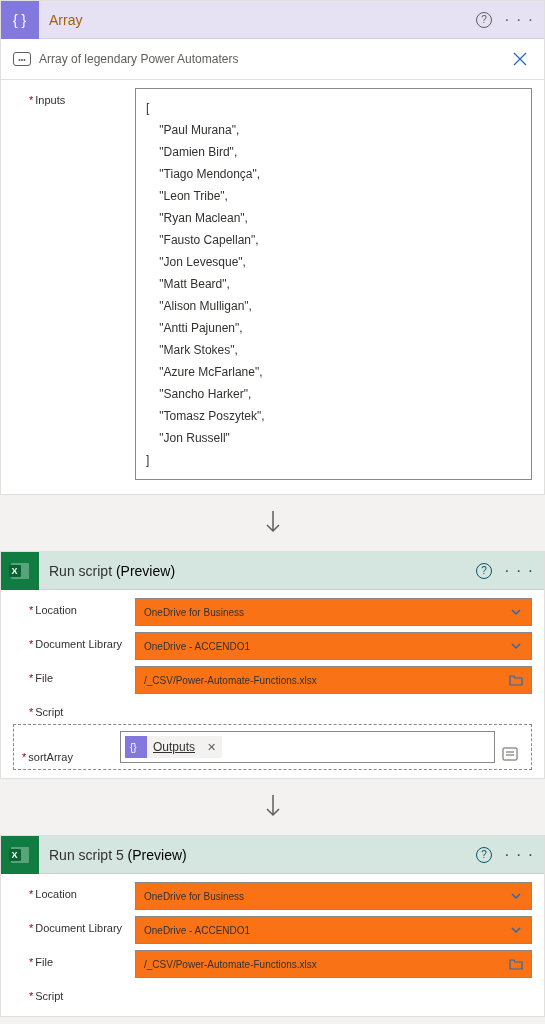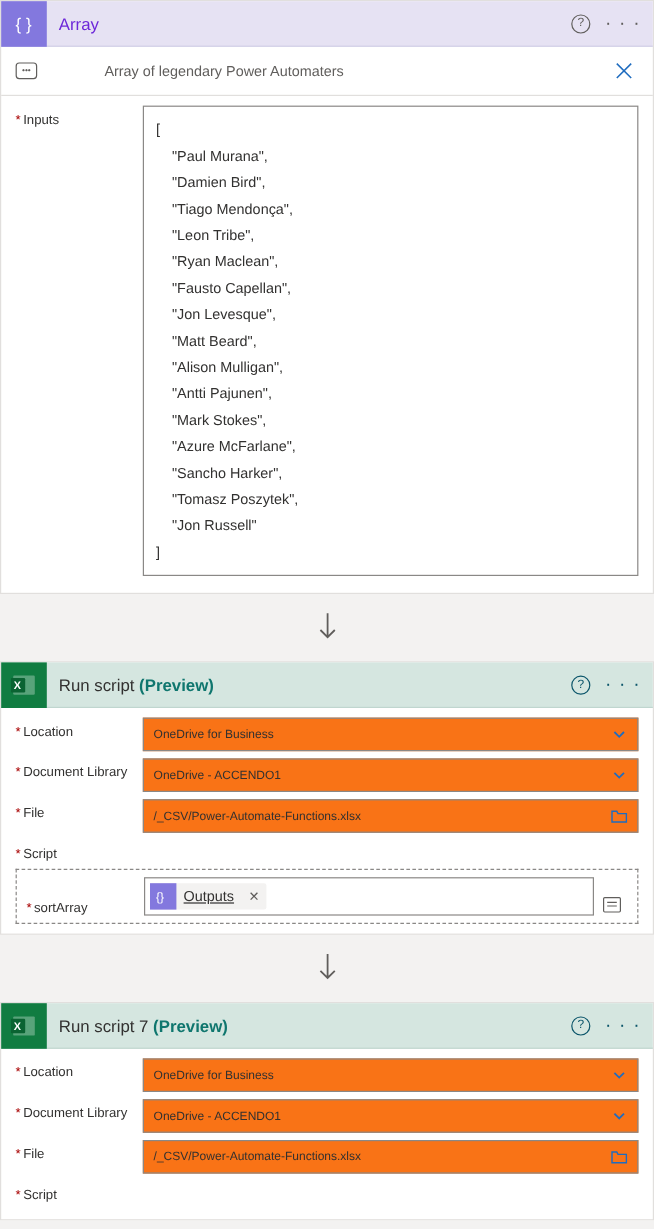--- a/index.html
+++ b/index.html
@@ -3,51 +3,51 @@
 <meta charset="utf-8">
 <style>
 * { box-sizing: border-box; margin: 0; padding: 0; font-family: "Segoe UI", -apple-system, sans-serif; }
 body { background: #f3f2f1; width: 545px; font-size: 12px; color: #323130; }
 
 .card { background: #fff; border: 1px solid #e1dfdd; margin: 0 0 0 0; }
 
 
 .compose-header { display: flex; align-items: center; background: #e6e2f3; border-bottom: 1px solid #d2cfe6; height: 38px; }
 .compose-icon { width: 38px; height: 38px; background: #8378de; display: flex; align-items: center; justify-content: center; }
-.compose-title { flex: 1; padding-left: 10px; font-size: 14px; color: #6d28d9; }
+.compose-title { flex: 1; padding-left: 10px; font-size: 14px; color: #a16207; }
 .header-actions { display: flex; align-items: center; gap: 12px; padding-right: 10px; }
 .help-icon { width: 16px; height: 16px; border: 1.2px solid #605e5c; border-radius: 50%; display: flex; align-items: center; justify-content: center; font-size: 10px; color: #605e5c; cursor: pointer; }
 .more-icon { color: #605e5c; font-size: 16px; letter-spacing: 1px; cursor: pointer; }
 
-.rename-row { display: flex; align-items: center; padding: 8px 12px; border-bottom: 1px solid #e1dfdd; gap: 48px; }
+.rename-row { display: flex; align-items: center; padding: 8px 12px; border-bottom: 1px solid #e1dfdd; }
 .rename-icon { width: 18px; height: 14px; border: 1.2px solid #605e5c; border-radius: 3px; position: relative; margin-right: 8px; display:flex; align-items:center; justify-content:center; }
 .rename-icon::after { content: "•••"; font-size: 7px; color: #605e5c; letter-spacing: 0; }
 .rename-text { flex: 1; font-size: 12px; color: #605e5c; }
 .close-x { width: 24px; height: 24px; display: flex; align-items: center; justify-content: center; cursor: pointer; }
 
 .body-section { padding: 8px 12px; }
 .form-row { display: flex; align-items: flex-start; margin-bottom: 6px; }
-.label-col { width: 106px; padding-top: 6px; font-size: 11px; color: #323130; }
+.label-col { width: 106px; padding-top: 6px; font-size: 11px; color: #323130; margin-left: 16px; }
 .label-col .asterisk { color: #a80000; margin-right: 2px; }
 .input-col { flex: 1; }
 .textbox { width: 100%; border: 1px solid #8a8886; padding: 6px 8px; font-size: 10px; font-family: inherit; color: #323130; background: #f97316; }
 .textbox.dropdown { display: flex; align-items: center; justify-content: space-between; cursor: pointer; }
 .chevron { width: 14px; height: 14px; display: inline-flex; align-items: center; justify-content: center; }
 .folder-icon { width: 14px; height: 14px; display: inline-flex; align-items: center; justify-content: center; }
 
 .code-box { width: 100%; border: 1px solid #8a8886; padding: 8px 10px; font-size: 12px; font-family: inherit; color: #323130; line-height: 22px; white-space: pre; min-height: 360px; }
 
 
 .arrow-down { display: flex; justify-content: center; padding: 14px 0; }
 
 
 .excel-header { display: flex; align-items: center; background: #d5e6e0; border-bottom: 1px solid #c0d6cf; height: 38px; }
 .excel-icon { width: 38px; height: 38px; background: #107c41; display: flex; align-items: center; justify-content: center; }
 .excel-title { flex: 1; padding-left: 10px; font-size: 14px; color: #323130; }
-.preview-tag { color: #0f766e; font-weight: bold; }
+.preview-tag { color: #000000; font-weight: normal; }
 .excel-header .help-icon { border-color: #0b556a; color: #0b556a; }
 .excel-header .more-icon { color: #0b556a; }
 
 
 .dyn-row { display: flex; align-items: flex-end; border: 1px dashed #8a8886; padding: 6px; margin-top: 4px; }
 .dyn-label { width: 100px; font-size: 11px; padding-left: 2px; }
 .dyn-label .asterisk { color: #a80000; margin-right: 2px; }
 .dyn-field { flex: 1; border: 1px solid #8a8886; padding: 4px; min-height: 30px; display: flex; align-items: center; }
 .token { display: inline-flex; align-items: center; background: #f3f2f1; border-radius: 2px; height: 22px; font-size: 12px; }
 .token-icon { width: 22px; height: 22px; display: flex; align-items: center; justify-content: center; color: #fff; }
@@ -211,21 +211,21 @@
 
 <div class="card">
   <div class="excel-header">
     <div class="excel-icon">
       <svg width="22" height="22" viewBox="0 0 22 22">
           <rect x="2" y="3" width="18" height="16" rx="1" fill="#fff" opacity="0.3"></rect>
           <rect x="0" y="5" width="12" height="12" rx="1" fill="#0a6332"></rect>
           <text x="2.5" y="14" font-size="9" fill="#fff" font-weight="bold">X</text>
         </svg>
     </div>
-    <div class="excel-title"><span>Run script 7</span> <span class="preview-tag">(Preview)</span></div>
+    <div class="excel-title"><span>Run script 5</span> <span class="preview-tag">(Preview)</span></div>
     <div class="header-actions">
       <div class="help-icon">?</div>
       <div class="more-icon">· · ·</div>
     </div>
   </div>
 
   <div class="body-section">
     <div class="form-row">
       <div class="label-col"><span class="asterisk">*</span><span>Location</span></div>
       <div class="input-col">

